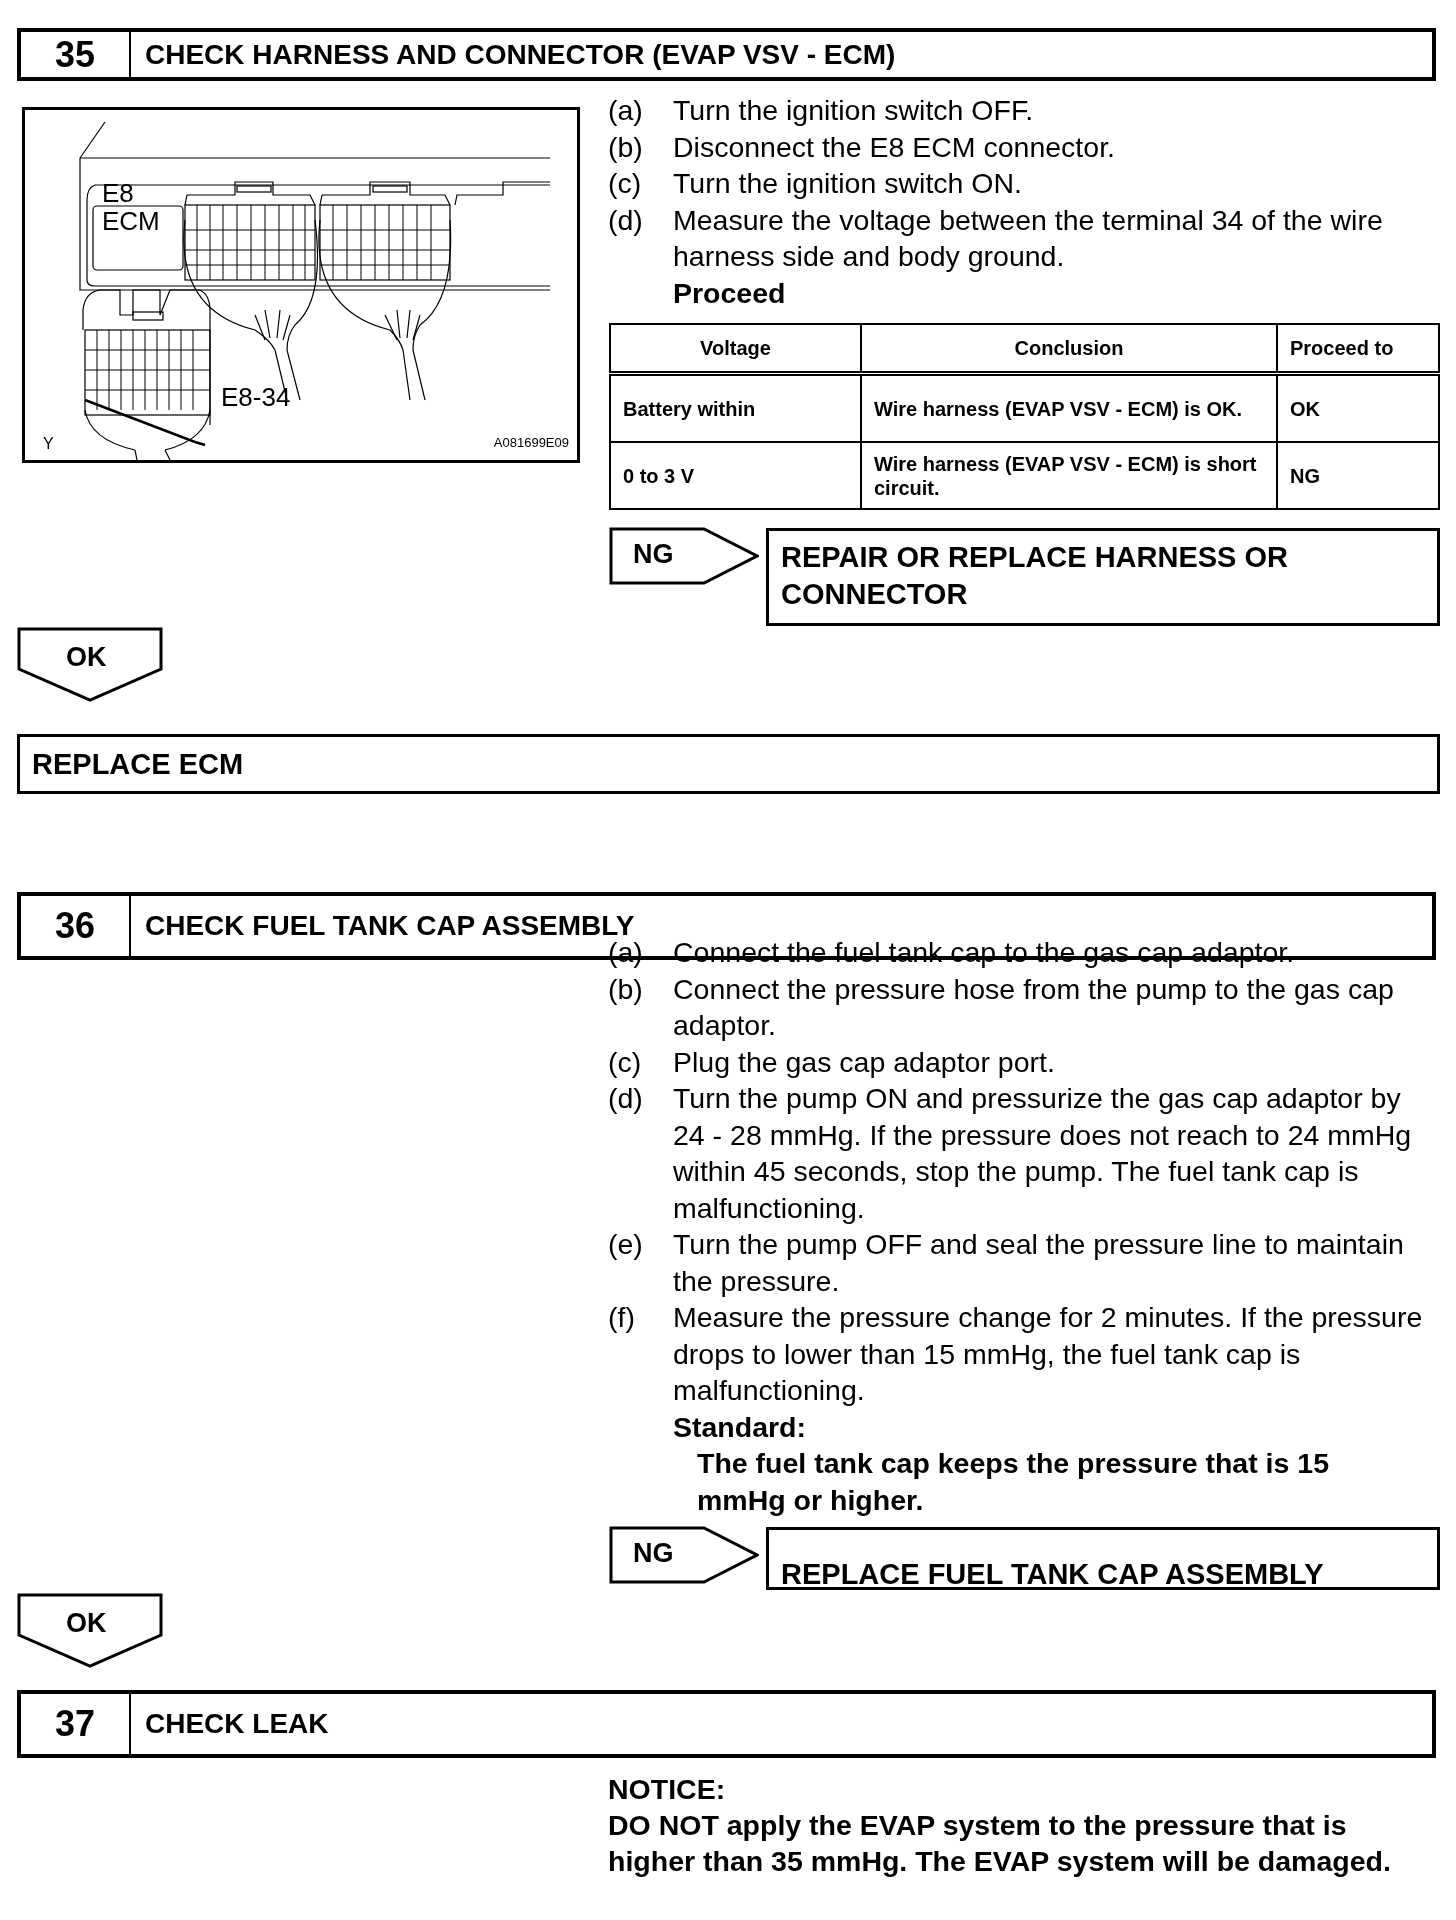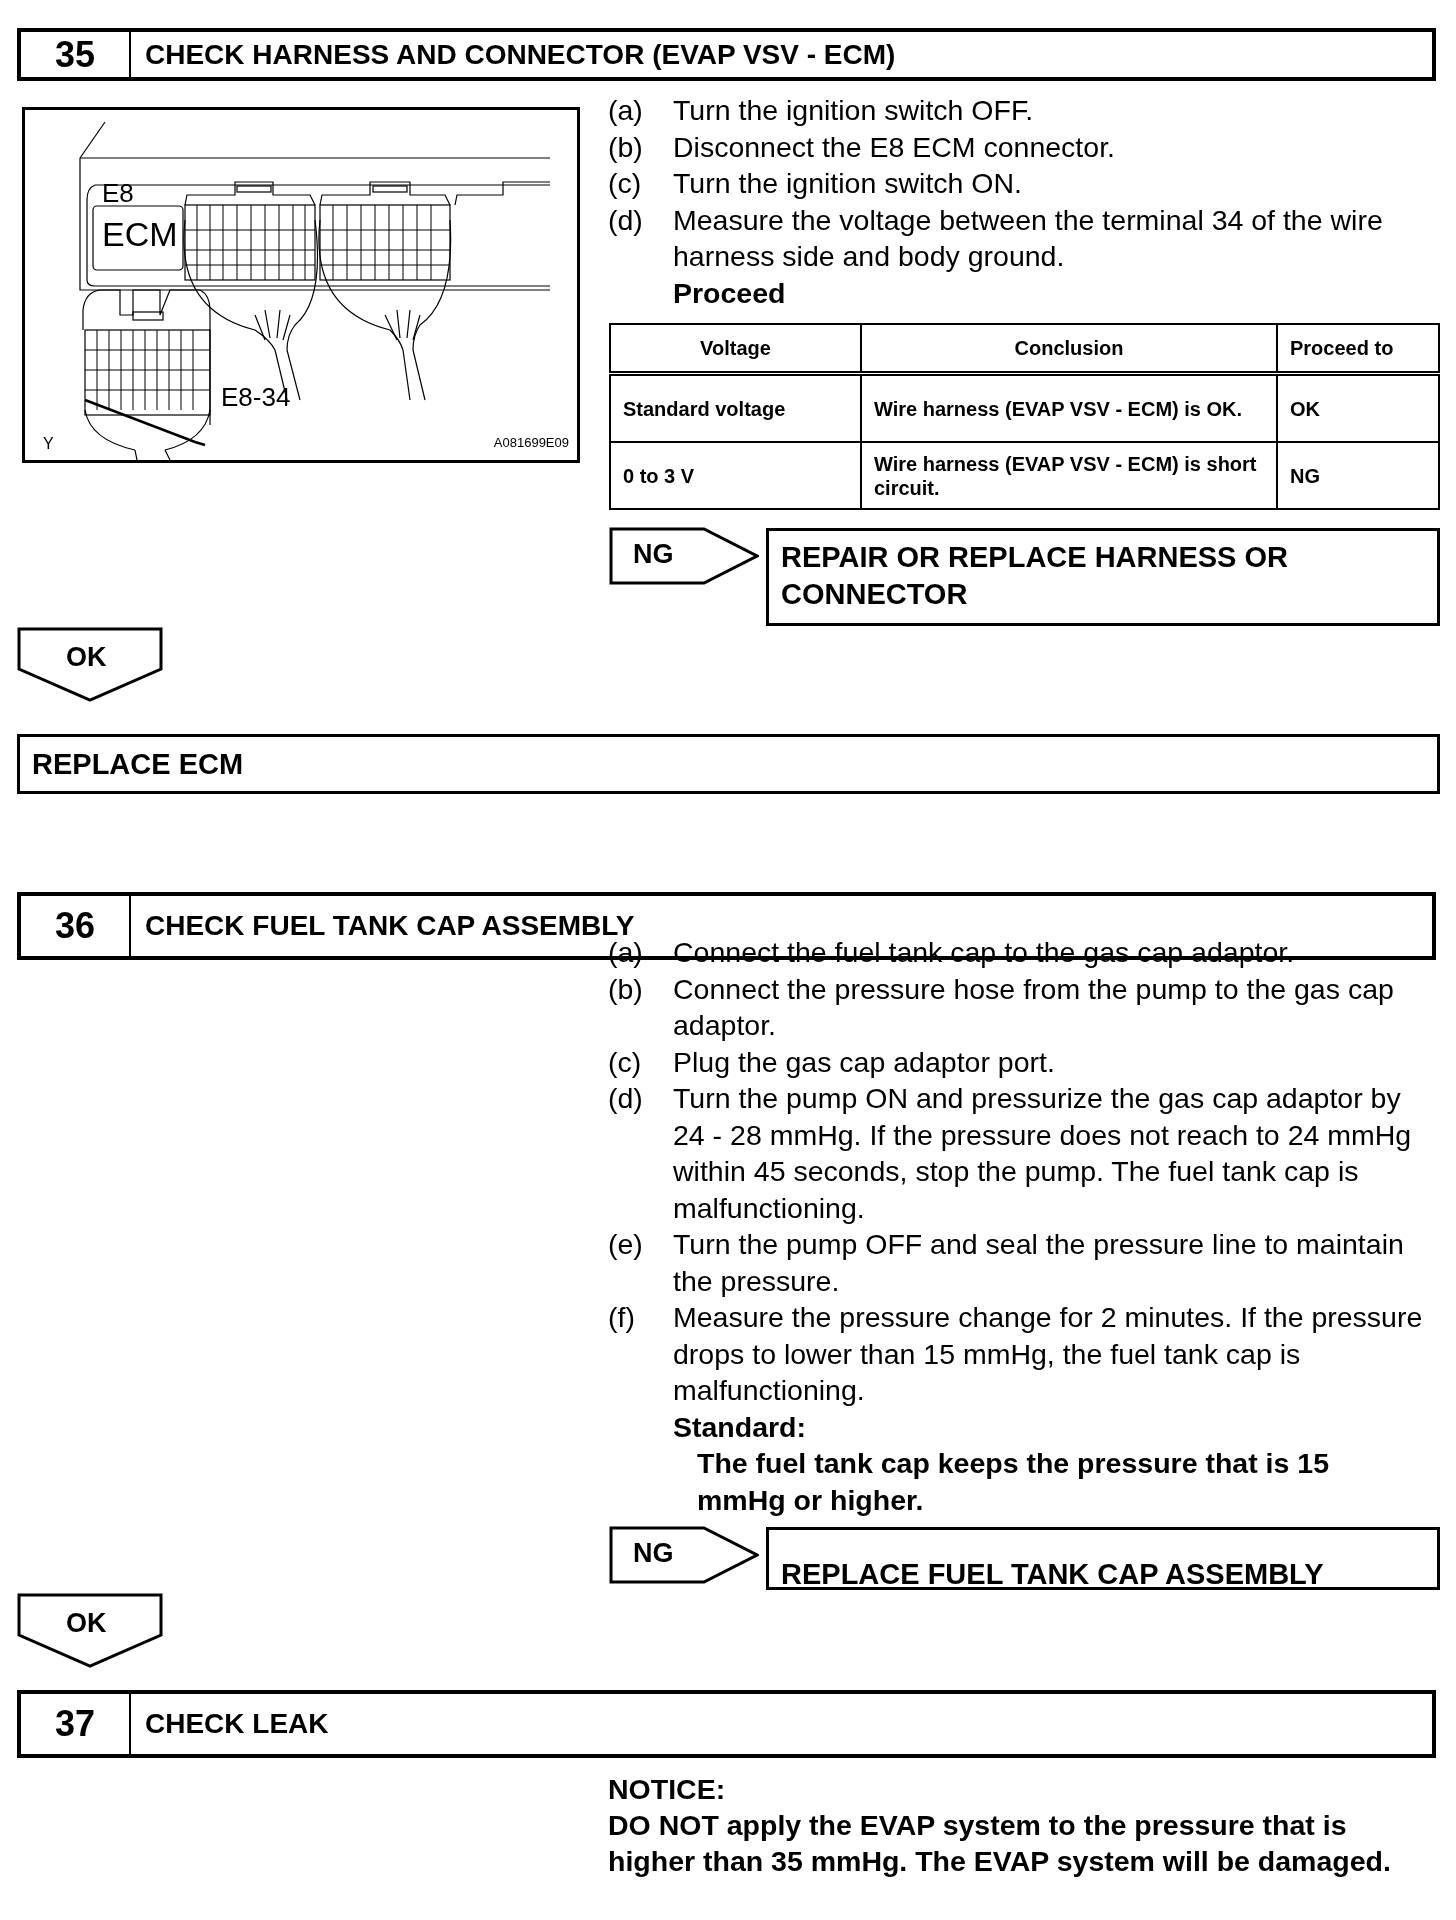--- a/index.html
+++ b/index.html
@@ -109,21 +109,21 @@
           <line x1="156" y1="220" x2="156" y2="300"></line>
           <line x1="168" y1="220" x2="168" y2="300"></line>
       </g>
       <path d="M60 300 Q65 330 110 340 M185 300 Q180 330 140 340"></path>
       <path d="M110 340 L112 350 M140 340 L145 350"></path>
       <line x1="60" y1="290" x2="170" y2="332" stroke-width="2.5"></line>
       <line x1="170" y1="332" x2="180" y2="335" stroke-width="2.5"></line>
     </g>
   </svg>
   <div class="abs" style="left:77px;top:68px;font-size:26px;">E8</div>
-  <div class="abs" style="left:77px;top:96px;font-size:34px;margin-top:9px;">ECM</div>
+  <div class="abs" style="left:77px;top:96px;font-size:26px;">ECM</div>
   <div class="abs" style="left:196px;top:272px;font-size:26px;">E8-34</div>
   <div class="abs" style="left:18px;top:325px;font-size:16px;">Y</div>
   <div class="abs" style="right:8px;top:325px;font-size:13px;margin-left:6px;">A081699E09</div>
 </div>
 
 <div class="steps" style="top:92px;">
   <div class="step">
       <span class="lbl">(a)</span>
       <span class="txt">Turn the ignition switch OFF.</span>
     </div>
@@ -143,21 +143,21 @@
 </div>
 
 <table class="res">
   <tbody>
       <tr>
     <th style="width:225px">Voltage</th>
     <th style="width:390px">Conclusion</th>
     <th class="proceed">Proceed to</th>
   </tr>
   <tr>
-    <td>Standard voltage</td>
+    <td>Battery within</td>
     <td>Wire harness (EVAP VSV - ECM) is OK.</td>
     <td>OK</td>
   </tr>
   <tr>
     <td>0 to 3 V</td>
     <td>Wire harness (EVAP VSV - ECM) is short circuit.</td>
     <td>NG</td>
   </tr>
 </tbody>
   </table>

